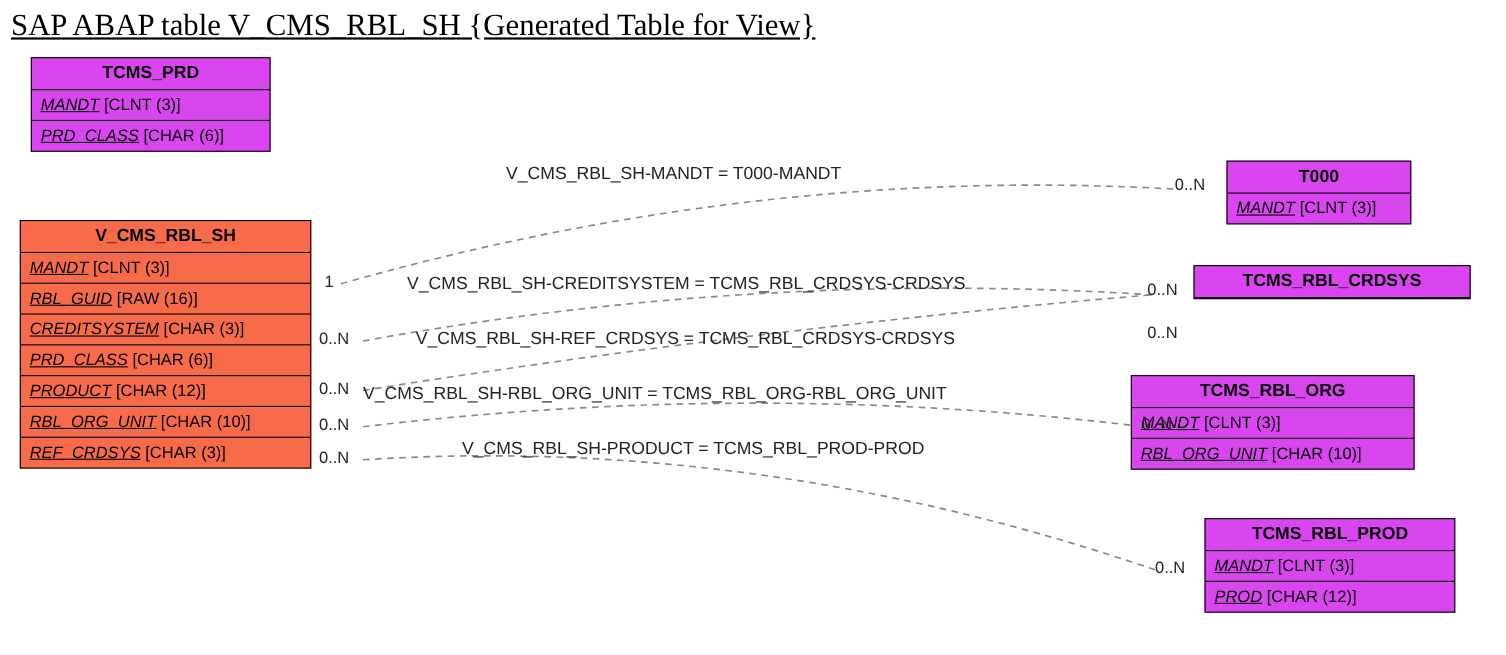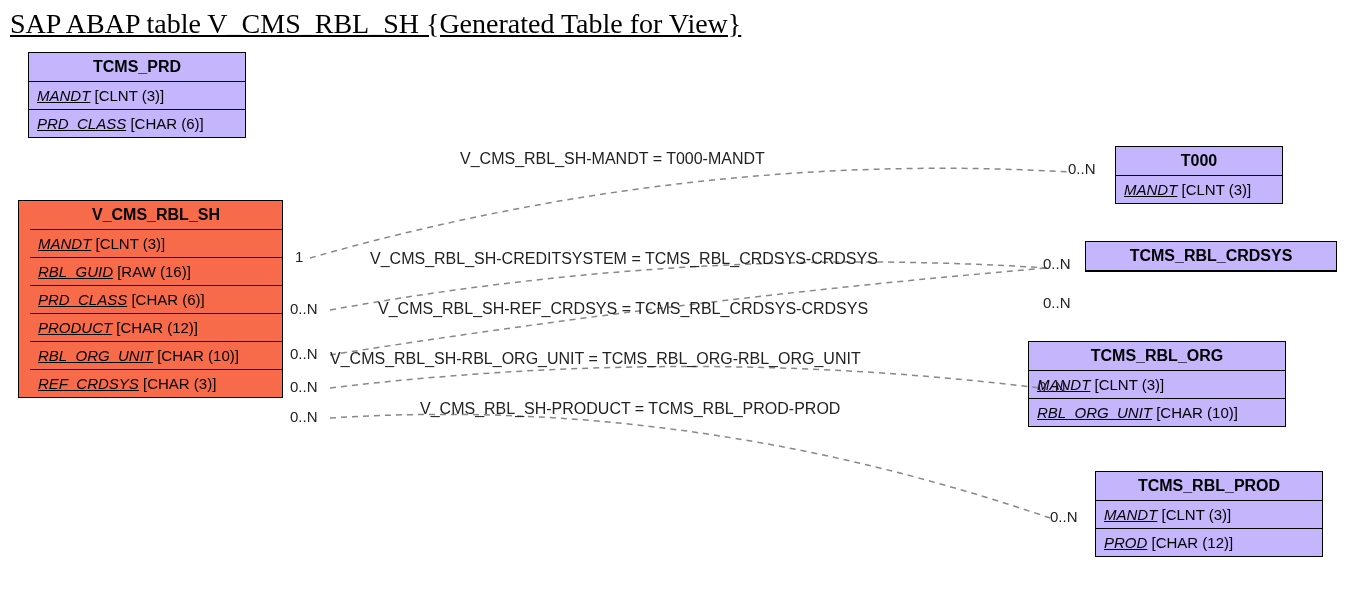--- a/index.html
+++ b/index.html
@@ -18,23 +18,23 @@
     top: 8px;
     left: 10px;
     font-size: 28px;
     color: #000;
     font-family: "Times New Roman", serif;
     text-decoration: underline;
   }
   .entity {
     position: absolute;
     border: 1px solid #000;
-    background: #c4b5fd;
+    background: #d946ef;
   }
-  .entity.orange { background: #f76b4a; padding-left: 11px; }
+  .entity.orange { background: #f76b4a; }
   .entity .header {
     text-align: center;
     font-weight: bold;
     padding: 5px 8px;
     border-bottom: 1px solid #000;
     font-size: 16px;
   }
   .entity .row {
     padding: 5px 8px;
     border-bottom: 1px solid #000;
@@ -71,20 +71,21 @@
 <div class="entity" style="left:28px; top:52px; width:218px;">
   <div class="header">TCMS_PRD</div>
   <div class="row"><span class="fname">MANDT</span> <span class="ftype">[CLNT (3)]</span></div>
   <div class="row"><span class="fname">PRD_CLASS</span> <span class="ftype">[CHAR (6)]</span></div>
 </div>
 
 <div class="entity orange" style="left:18px; top:200px; width:265px;">
   <div class="header">V_CMS_RBL_SH</div>
   <div class="row"><span class="fname">MANDT</span> <span class="ftype">[CLNT (3)]</span></div>
   <div class="row"><span class="fname">RBL_GUID</span> <span class="ftype">[RAW (16)]</span></div>
+  <div class="row"><span class="fname">CREDITSYSTEM</span> <span class="ftype">[CHAR (3)]</span></div>
   <div class="row"><span class="fname">PRD_CLASS</span> <span class="ftype">[CHAR (6)]</span></div>
   <div class="row"><span class="fname">PRODUCT</span> <span class="ftype">[CHAR (12)]</span></div>
   <div class="row"><span class="fname">RBL_ORG_UNIT</span> <span class="ftype">[CHAR (10)]</span></div>
   <div class="row"><span class="fname">REF_CRDSYS</span> <span class="ftype">[CHAR (3)]</span></div>
 </div>
 
 <div class="entity" style="left:1115px; top:146px; width:168px;">
   <div class="header">T000</div>
   <div class="row"><span class="fname">MANDT</span> <span class="ftype">[CLNT (3)]</span></div>
 </div>

